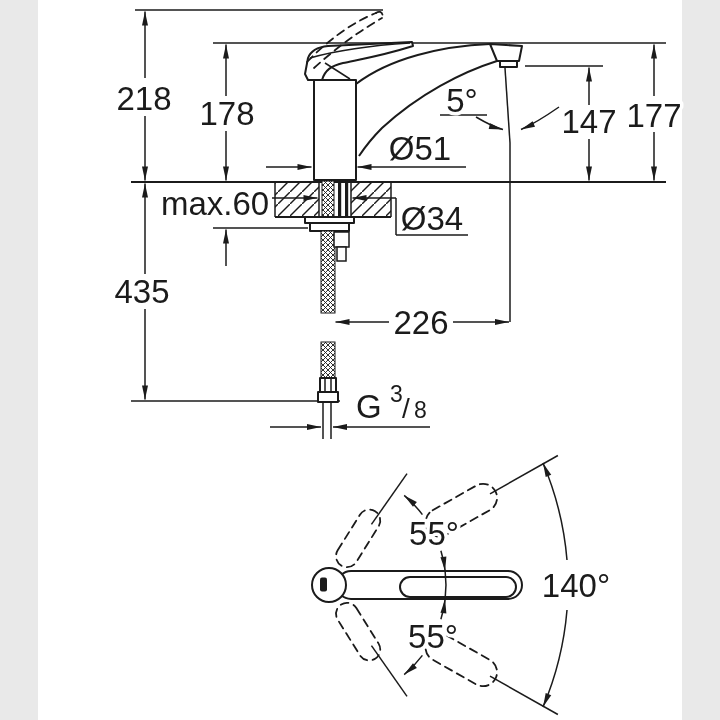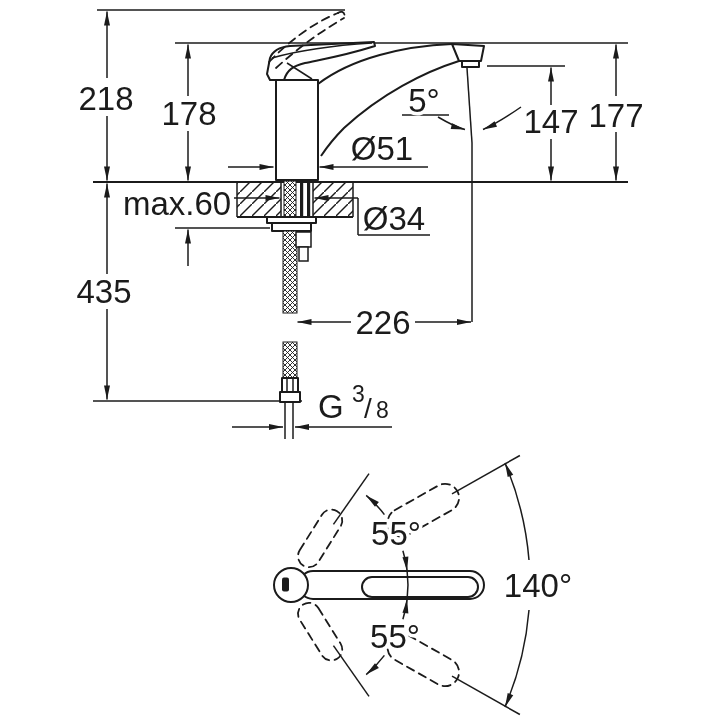--- a/index.html
+++ b/index.html
@@ -1,21 +1,21 @@
 <!DOCTYPE html>
 <html style="--line: #1b1b1b; --bg: #ffffff;"><head>
 <meta charset="utf-8">
 <style>
   :root{
     --line:#1b1b1b;
     --bg:#ffffff;
   }
   html,body{margin:0;padding:0;background:#e9e9e9;}
   .stage{
-    width:720px;height:720px;margin:0 auto;background:var(--bg);
+    width:644px;height:720px;margin:0 auto;background:var(--bg);
     position:relative;font-family:"Liberation Sans","DejaVu Sans",sans-serif;
   }
   svg{display:block}
   .ln{stroke:var(--line);fill:none;stroke-width:1.5;stroke-linecap:butt}
   .ln2{stroke:var(--line);fill:none;stroke-width:2;stroke-linejoin:round}
   .fillw{fill:#ffffff}
   .fillk{fill:var(--line);stroke:none}
   .dash{stroke:var(--line);fill:none;stroke-width:1.8;stroke-dasharray:8 5.5;stroke-linecap:round}
   .dimtxt{
     font-family:"Liberation Sans","DejaVu Sans",sans-serif;

